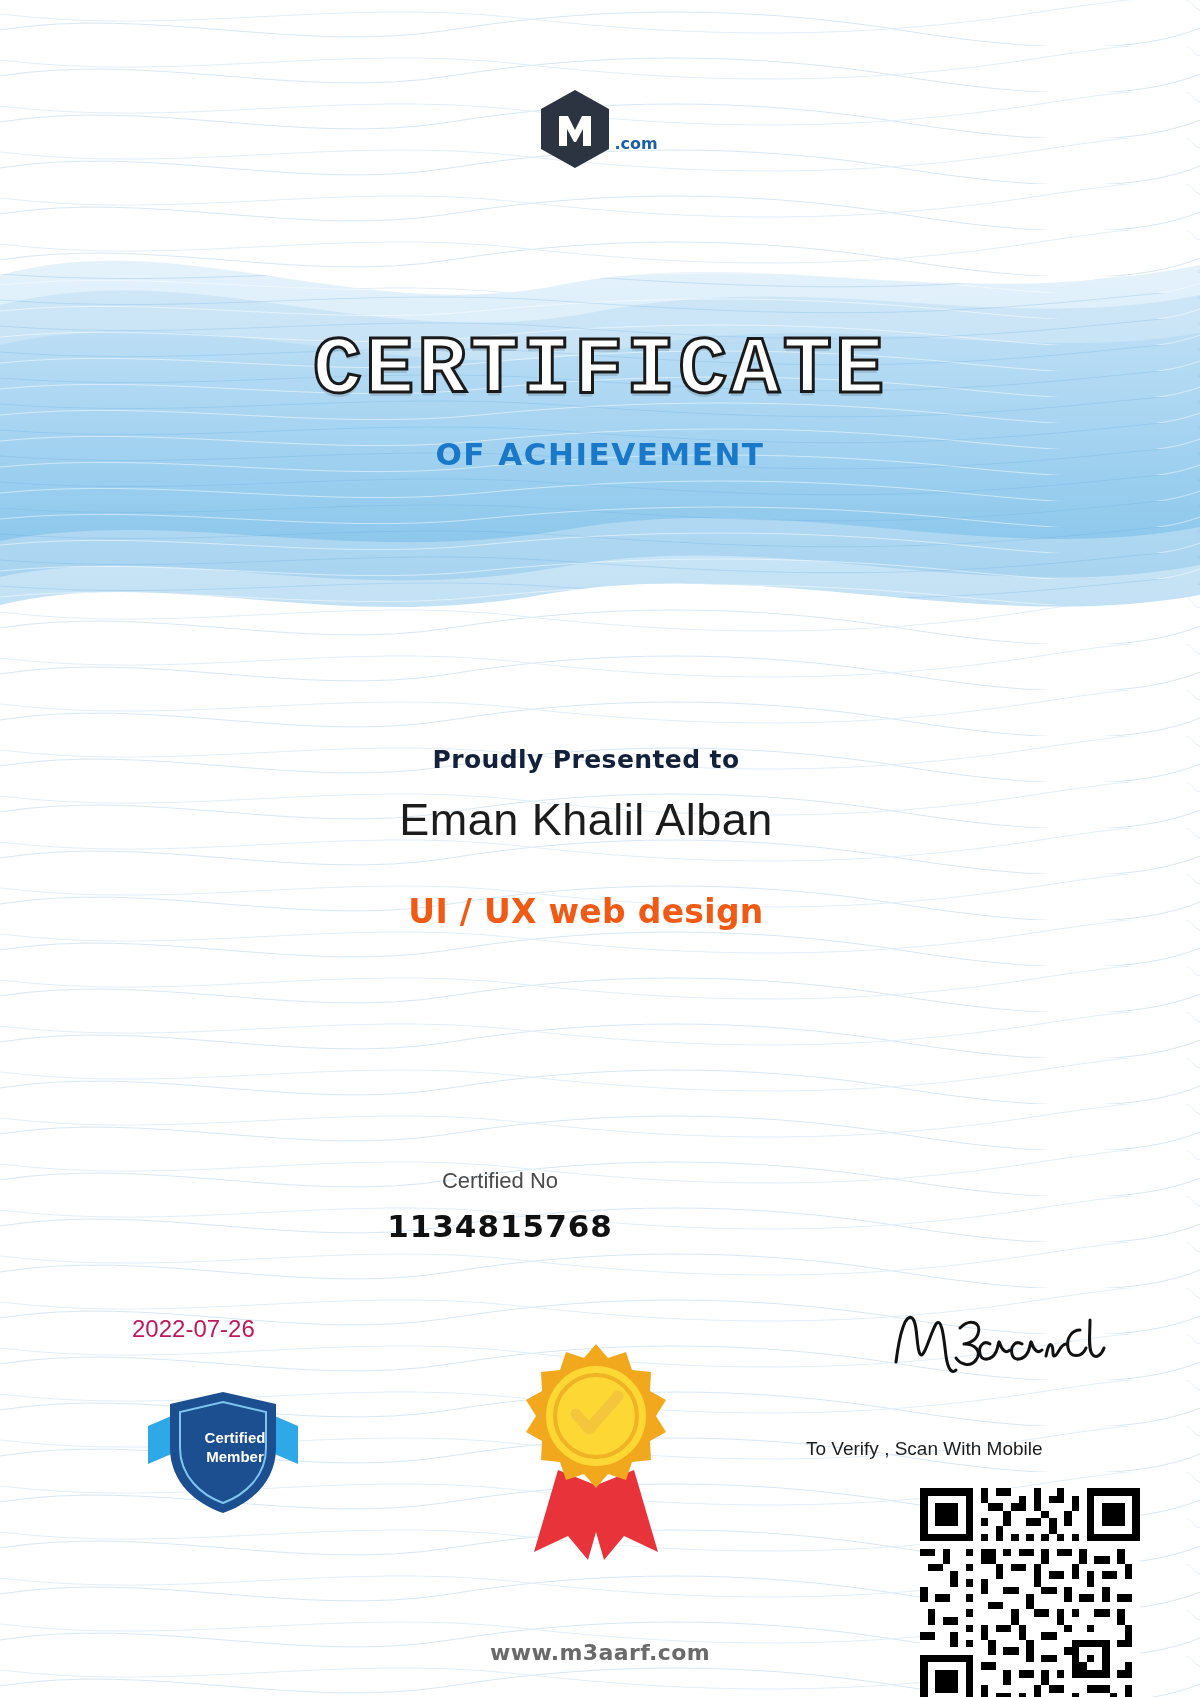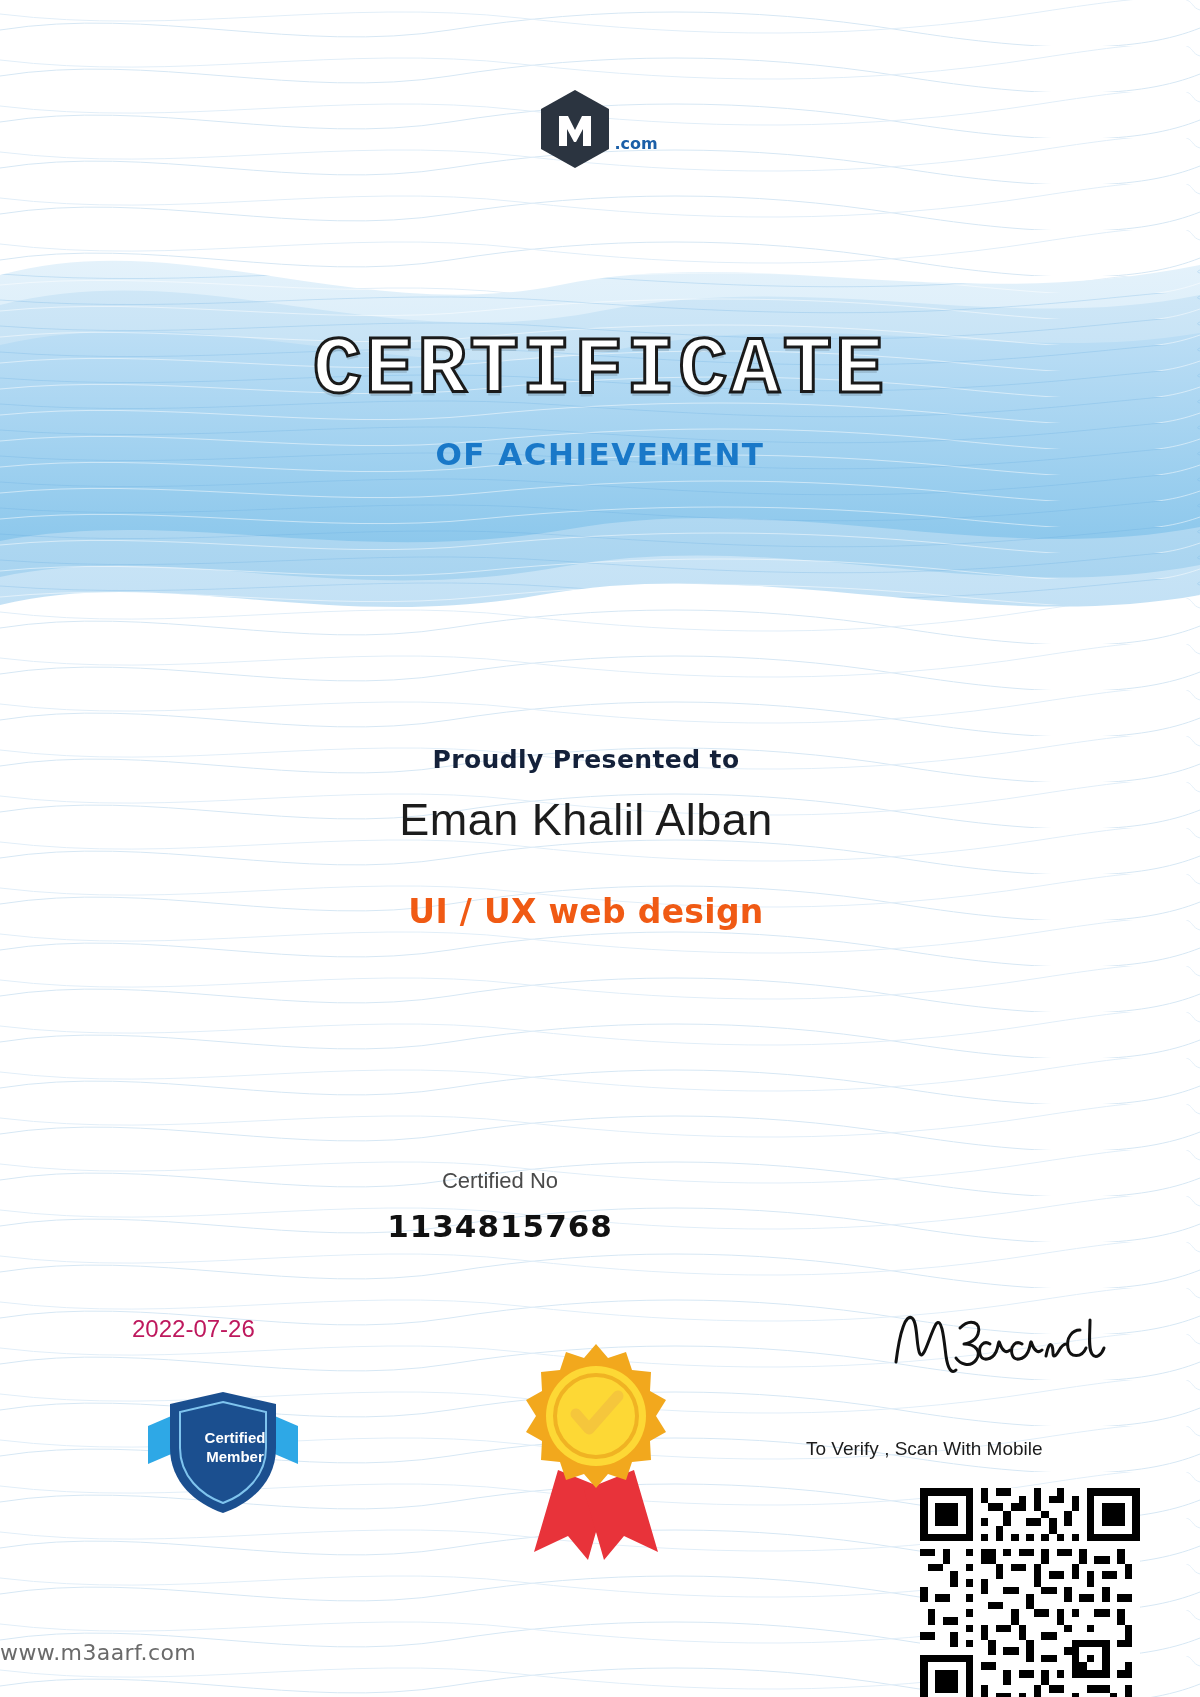--- a/index.html
+++ b/index.html
@@ -246,23 +246,24 @@
     z-index: 6;
     background: #ffffff;
   }
 
   
   .footer-url {
     position: absolute;
     top: 1640px;
     left: 0;
     width: 1200px;
+    text-align: center;
     font-family: "DejaVu Sans", sans-serif;
     font-size: 22px;
-    font-weight: normal;
+    font-weight: bold;
     color: #6a6a6a;
     letter-spacing: 0.4px;
     z-index: 6;
   }
 </style>
 </head>
 <body>
 
 <div class="certificate">
 

